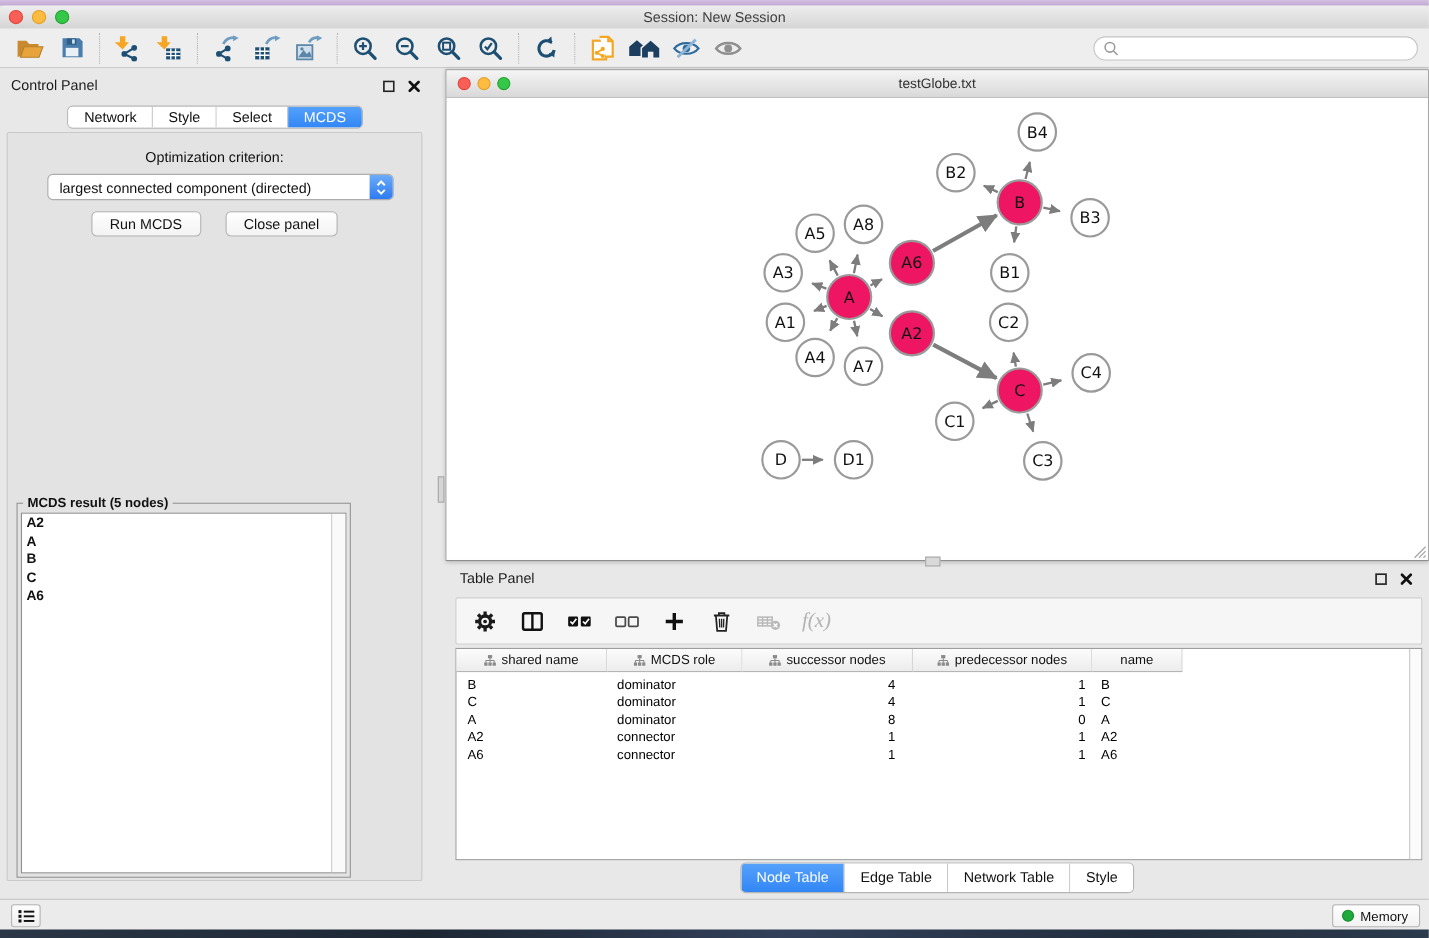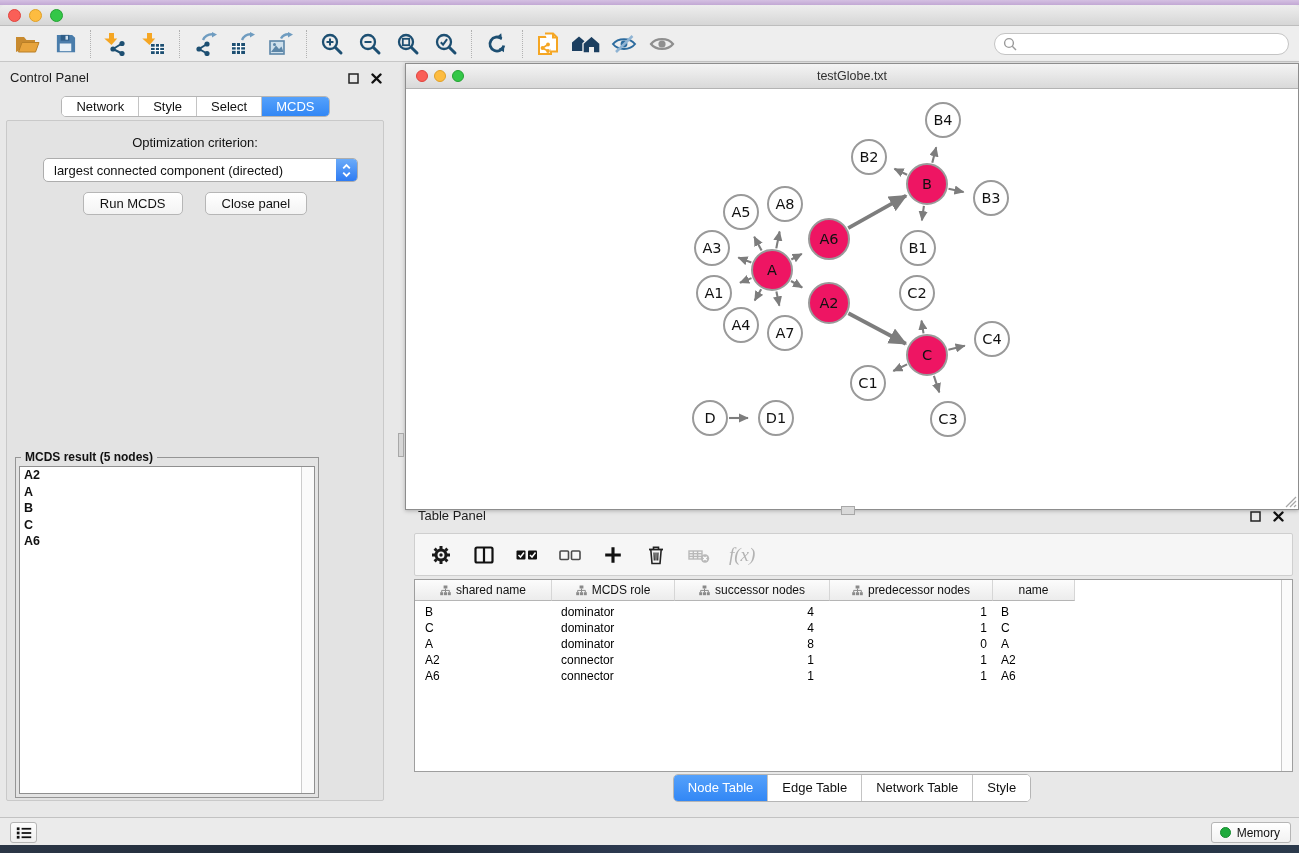--- a/index.html
+++ b/index.html
@@ -75,21 +75,21 @@
   .net-title { position:absolute; left:0; right:0; top:5px; text-align:center; font-size:12.5px; color:#303030; }
   .net-canvas { position:absolute; left:0; top:25px; right:0; bottom:0; background:#fff; }
   .resize-grip { position:absolute; right:1px; bottom:1px; }
 
   .split-handle-left { position:absolute; left:398px; top:371px; width:6px; height:24px;
     background:#d6d6d6; border:1px solid #a8a8a8; }
   .split-handle-bottom { position:absolute; left:841px; top:444px; width:14px; height:9px;
     background:#d9d9d9; border:1px solid #a8a8a8; }
 
   
-  .table-panel { position:absolute; left:405px; top:439px; width:894px; height:300px; }
+  .table-panel { position:absolute; left:405px; top:449px; width:894px; height:300px; }
   .tp-toolbar { position:absolute; left:9px; top:32px; width:879px; height:43px; background:#f6f6f6;
     border:1px solid #cfcfcf; border-radius:2px; display:flex; align-items:center; gap:17px; padding-left:13px; }
   .tpt-btn { background:none; border:none; width:26px; height:26px; display:flex; align-items:center; justify-content:center; }
   .fx { font-family:"Liberation Serif",serif; font-style:italic; font-size:19px; color:#b3b3b3; }
 
   .tp-table { position:absolute; left:9px; top:78px; width:879px; height:193px; background:#fff; border:1px solid #9e9e9e; }
   .thead { display:flex; height:21px; }
   .th { display:flex; align-items:center; justify-content:center; gap:5px; font-size:12px; color:#111;
     background:linear-gradient(#fcfcfc,#ececec); border-right:1px solid #d6d6d6; border-bottom:1px solid #b5b5b5; }
   .tbody { padding-top:3px; }
@@ -121,20 +121,21 @@
 
 <div class="screen">
   <div class="strip-top"></div>
 
   <div class="titlebar">
     <div class="traffic">
       <span class="tl red"></span>
       <span class="tl yellow"></span>
       <span class="tl green"></span>
     </div>
+    <div class="win-title">Session: New Session</div>
   </div>
 
   <div class="toolbar">
     <button class="tb-btn">
         <span>
       <svg width="27" height="22" viewBox="0 0 27 22">
             <path d="M2 19 V4 h8 l2.5 3 H21 v3" fill="#c88a2e"></path>
             <path d="M4.5 19 L8 9.5 h17 L21.5 19 Z" fill="#e8a43c" stroke="#b97f26" stroke-width="1"></path>
           </svg>
         </span>

